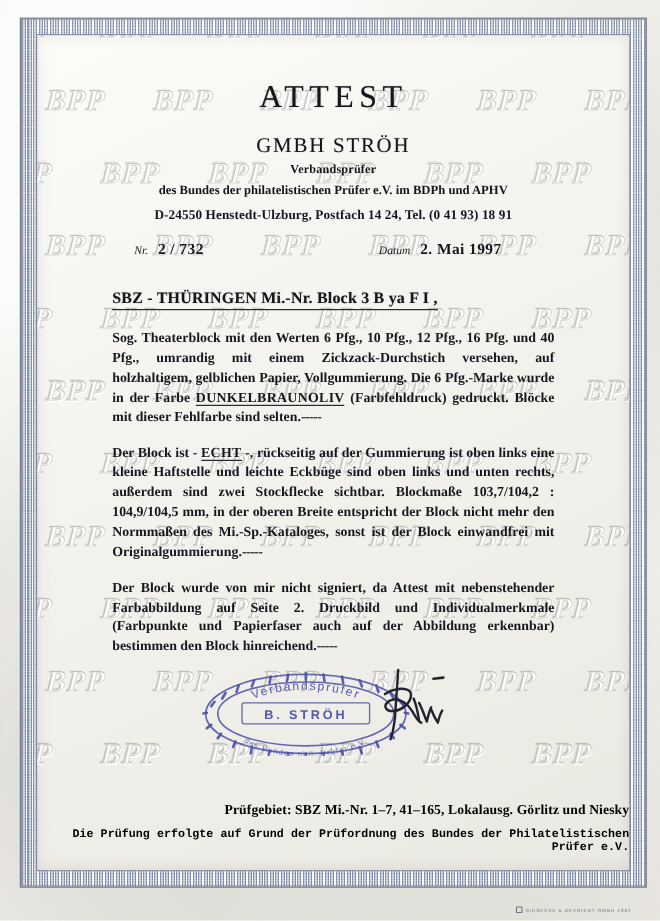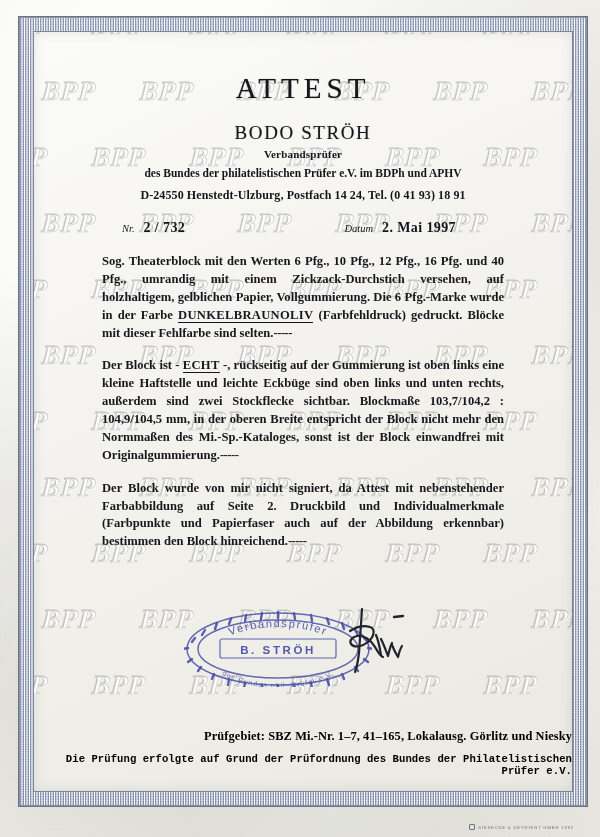--- a/index.html
+++ b/index.html
@@ -244,39 +244,42 @@
         <span class="wm" style="left: 156px; top: 638px;">BPP</span>
         <span class="wm" style="left: 254px; top: 638px;">BPP</span>
         <span class="wm" style="left: 352px; top: 638px;">BPP</span>
         <span class="wm" style="left: 450px; top: 638px;">BPP</span>
       </div>
 
     <div id="content">
 
       <div class="h-attest">ATTEST</div>
 
-      <div class="h-name">BODO STRÖH</div>
+      <div class="h-name">GMBH STRÖH</div>
 
       <div class="h-role">Verbandsprüfer</div>
 
       <div class="h-assoc">des Bundes der philatelistischen Prüfer e.V. im BDPh und APHV</div>
 
       <div class="h-addr">D-24550 Henstedt-Ulzburg, Postfach 14 24, Tel. (0 41 93) 18 91</div>
 
       <div class="meta-row">
         <div class="meta-left">
           <span class="meta-lbl">Nr.</span>
           <span class="meta-val">2 / 732</span>
         </div>
         <div class="meta-right">
           <span class="meta-lbl">Datum</span>
           <span class="meta-val">2. Mai 1997</span>
         </div>
       </div>
 
+      <div style="text-align:left;">
+        <span class="doc-title">SBZ - THÜRINGEN  Mi.-Nr.  Block  3 B ya F I ,</span>
+      </div>
 
       <p class="para p1">
         <span>Sog. Theaterblock mit den Werten 6 Pfg., 10 Pfg., 12 Pfg., 16 Pfg. und 40 Pfg., umrandig mit einem Zickzack-Durchstich versehen, auf holzhaltigem, gelblichen Papier, Vollgummierung. Die 6 Pfg.-Marke wurde in der Farbe </span><b class="u">DUNKELBRAUNOLIV</b><span> (Farbfehldruck) gedruckt. Blöcke mit dieser Fehlfarbe sind selten.</span><span class="dash">-----</span>
       </p>
 
       <p class="para">
         <span>Der Block ist - </span><b class="u">ECHT</b><span> -, rückseitig auf der Gummierung ist oben links  eine kleine Haftstelle und leichte Eckbüge sind oben links und unten rechts, außerdem sind zwei Stockflecke sichtbar. Blockmaße 103,7/104,2 : 104,9/104,5 mm, in der oberen Breite entspricht der Block nicht mehr den Normmaßen des Mi.-Sp.-Kataloges, sonst ist der Block einwandfrei mit Originalgummierung.</span><span class="dash">-----</span>
       </p>
 
       <p class="para">

